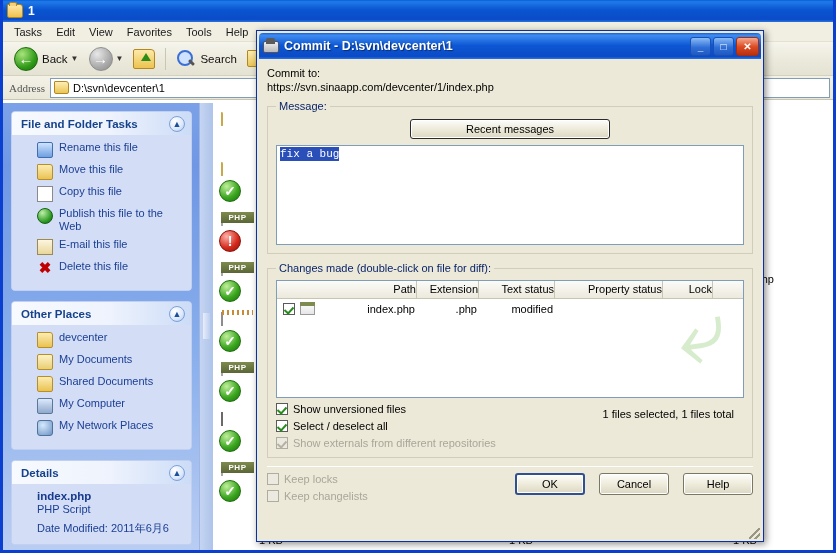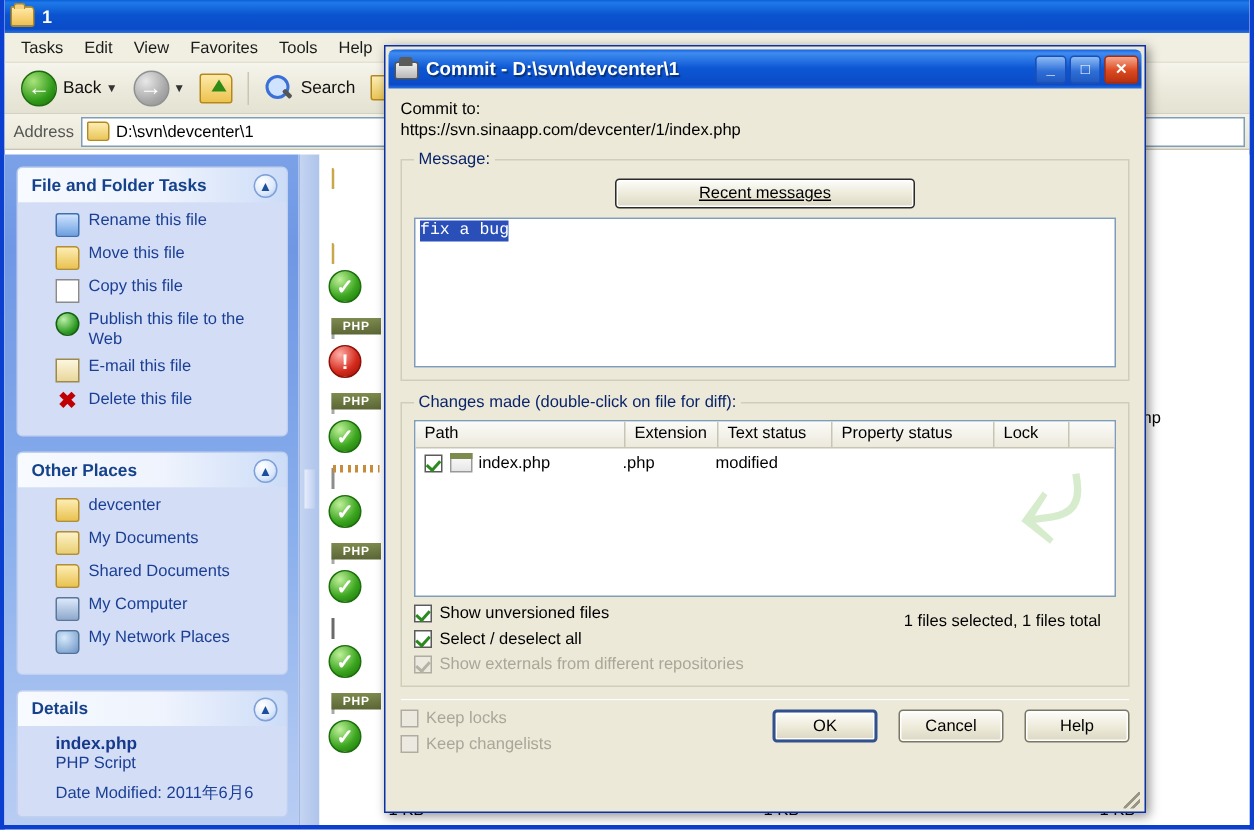--- a/index.html
+++ b/index.html
@@ -73,21 +73,21 @@
   .magn { width:20px;height:20px; position:relative; }
   .magn:before{content:"";position:absolute;left:1px;top:1px;width:12px;height:12px;border:2px solid #3a6fd8;border-radius:50%;background:#cfe2ff;}
   .magn:after{content:"";position:absolute;left:12px;top:12px;width:7px;height:3px;background:#555;transform:rotate(45deg);border-radius:1px;}
   .foldersm{width:20px;height:17px;background:linear-gradient(to bottom,#fdedb4,#eac655);border:1px solid #b3891f;border-radius:1px 3px 2px 2px;}
 
   #exp-addrbar {
     height: 24px; background: linear-gradient(to bottom,#f4f2e7,#e9e7d8);
     display:flex; align-items:center; padding-left:6px;
     border-bottom:1px solid #c8c5b3;
   }
-  #addr-label { color:#555; font-size:11px; margin-right:5px;}
+  #addr-label { color:#555; font-size:11px; margin-right:5px;font-family:Liberation Serif, serif;}
   #addr-box {
     flex:1; height:20px; background:#fff; border:1px solid #7f9db9;
     display:flex; align-items:center; padding-left:3px; margin-right:3px;
   }
   #addr-text{ margin-left:4px; font-size:11px; color:#000;}
 
   #exp-body { position:absolute; left:0; top:103px; right:0; bottom:0; display:flex; background:#fff;}
   
   #sidebar {
     width:196px; flex:0 0 196px;
@@ -173,30 +173,29 @@
     border:1px solid #d0cdba; border-radius:0; margin:0 0 8px 0; padding:6px 8px 8px 8px;
     background:#ece9d8;
   }
   fieldset.gb > legend{ font-size:11px; color:#0a246a; padding:0 3px; }
   #recent-btn{
     display:block; width:200px; margin:1px auto 6px auto; height:20px;
     background:linear-gradient(to bottom,#fdfdfb,#ece9d8 55%,#dcd8c4);
     border:1px solid #2b2b2b; border-radius:3px;
     font-size:11px; font-family:"Liberation Sans",sans-serif; color:#000;
     box-shadow: inset 0 0 0 1px #fff;
-    text-decoration: underline;
   }
   #msg-area{
     height:100px; background:#fff; border:1px solid #7f9db9;
     padding:2px 3px; overflow:hidden;
     font-family:"Liberation Mono", monospace; font-size:11px;
   }
   #msg-text{ background:#2a4fb8; color:#fff; display:inline; padding:1px 0;}
 
-  #list-wrap{ height:118px; background:#fff; border:1px solid #7f9db9; position:relative; overflow:hidden;}
+  #list-wrap{ height:118px; background:#fff; border:1px solid #7f9db9; position:relative; overflow:hidden;text-align:right;}
   #list-head{ display:flex; height:18px; background:linear-gradient(to bottom,#fbfbf8,#ece9dc); border-bottom:1px solid #c8c5b4;}
   #list-head div{ font-size:11px; color:#000; padding:2px 0 0 6px; border-right:1px solid #c8c5b4; }
   .c-path{width:140px;} .c-ext{width:62px;} .c-text{width:76px;} .c-prop{width:108px;} .c-lock{width:50px;}
   .lrow{ display:flex; align-items:center; height:19px; padding-left:6px; position:relative; z-index:2;}
   .cb{ width:12px;height:12px;border:1px solid #5a5a5a;background:#fff; position:relative; flex:0 0 12px;}
   .cb.on:after{content:"";position:absolute;left:2px;top:1px;width:4px;height:7px;border:solid #2a8a1e;border-width:0 2px 2px 0;transform:rotate(42deg);}
   .cb.dis{ background:#eceae0;border-color:#b0ada0;}
   .cb.dis:after{ border-color:#b5b2a4;}
   .rowicon{ width:15px;height:13px;margin:0 4px 0 5px; background:linear-gradient(to bottom,#fdfdfd,#e6e6e6);border:1px solid #999; position:relative; flex:0 0 15px;}
   .rowicon:before{content:"";position:absolute;left:-1px;top:-1px;width:15px;height:4px;background:#7e8b4e;}

